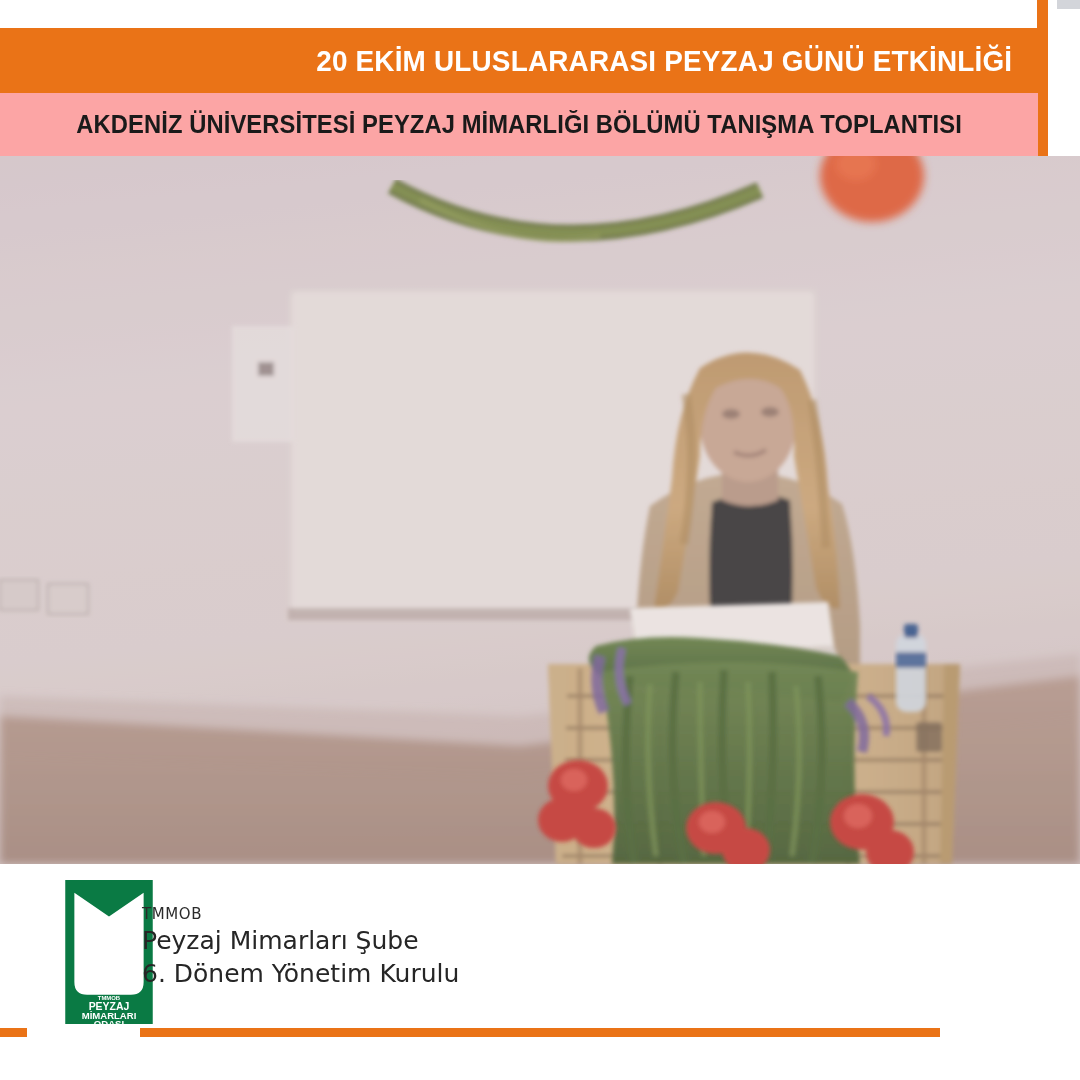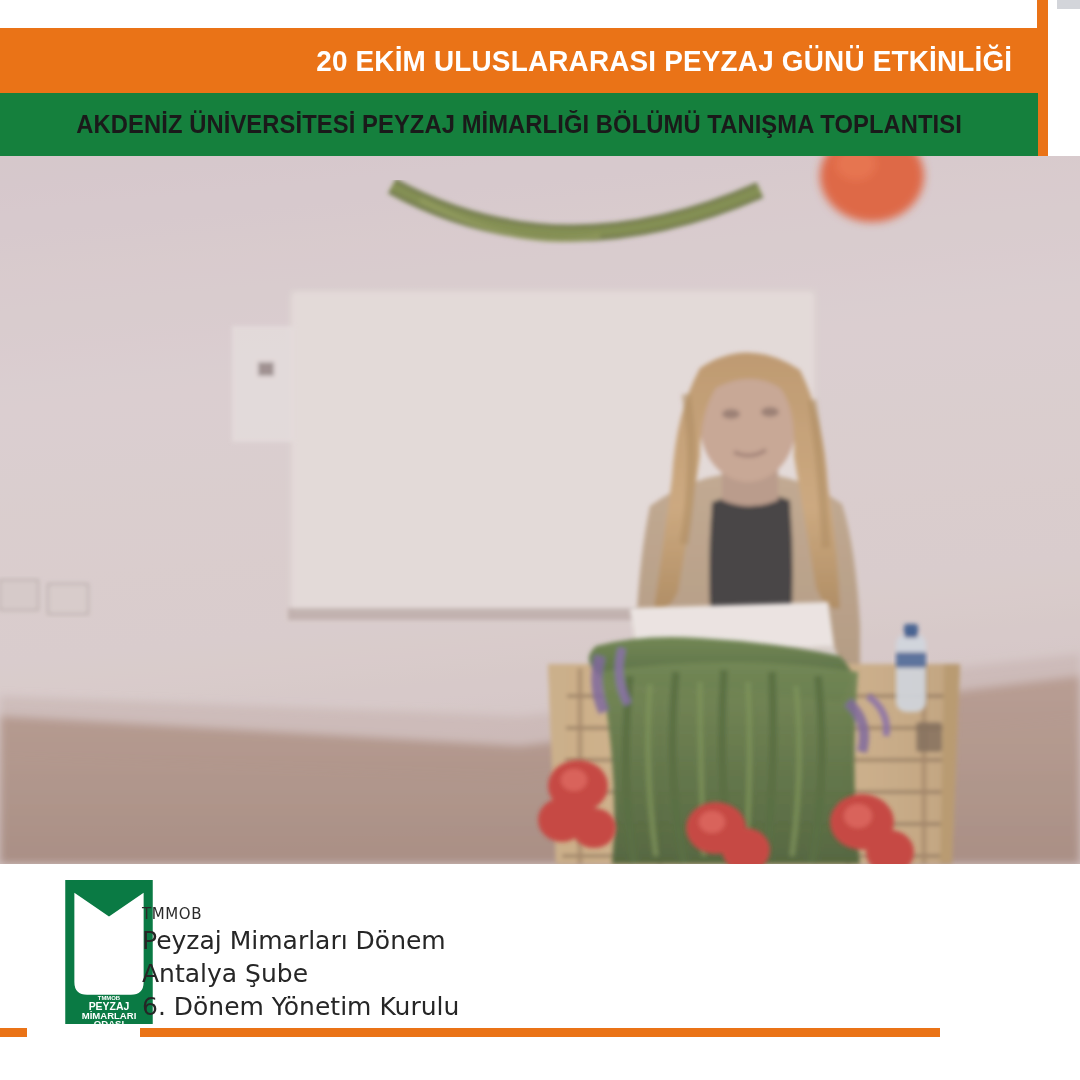--- a/index.html
+++ b/index.html
@@ -73,21 +73,21 @@
     white-space: nowrap;
     transform: scaleX(0.93);
   }
 
   .band-white {
     position: absolute;
     left: 0;
     top: 93px;
     width: 1038px;
     height: 63px;
-    background: #15803d;
+    background: #fca5a5;
     display: flex;
     align-items: center;
     justify-content: center;
   }
   .band-white .subhead {
     color: #1a1a1a;
     font-size: 25px;
     font-weight: bold;
     letter-spacing: 0.1px;
     white-space: nowrap;
@@ -374,18 +374,17 @@
       <path d="M10,14 L10,112 Q10,126 24,126 L72,126 Q86,126 86,112 L86,14 L48,40 Z" fill="#ffffff"></path>
       <text x="48" y="132" text-anchor="middle" fill="#ffffff" font-family="'Liberation Sans', sans-serif" font-size="6.5" font-weight="bold">TMMOB</text>
       <text x="48" y="143" text-anchor="middle" fill="#ffffff" font-family="'Liberation Sans', sans-serif" font-size="11.5" font-weight="bold">PEYZAJ</text>
       <text x="48" y="152" text-anchor="middle" fill="#ffffff" font-family="'Liberation Sans', sans-serif" font-size="10.5" font-weight="bold">MİMARLARI</text>
       <text x="48" y="161" text-anchor="middle" fill="#ffffff" font-family="'Liberation Sans', sans-serif" font-size="10.5" font-weight="bold">ODASI</text>
     </svg>
   </div>
 
   <div class="org-text">
     <div class="l0">TMMOB</div>
-    <div class="l1">Peyzaj Mimarları Dönem</div>
-    <div class="l2">Antalya Şube</div>
+    <div class="l1">Peyzaj Mimarları Şube</div>
     <div class="l3">6. Dönem Yönetim Kurulu</div>
   </div>
 
 </div>
 
 </body></html>

